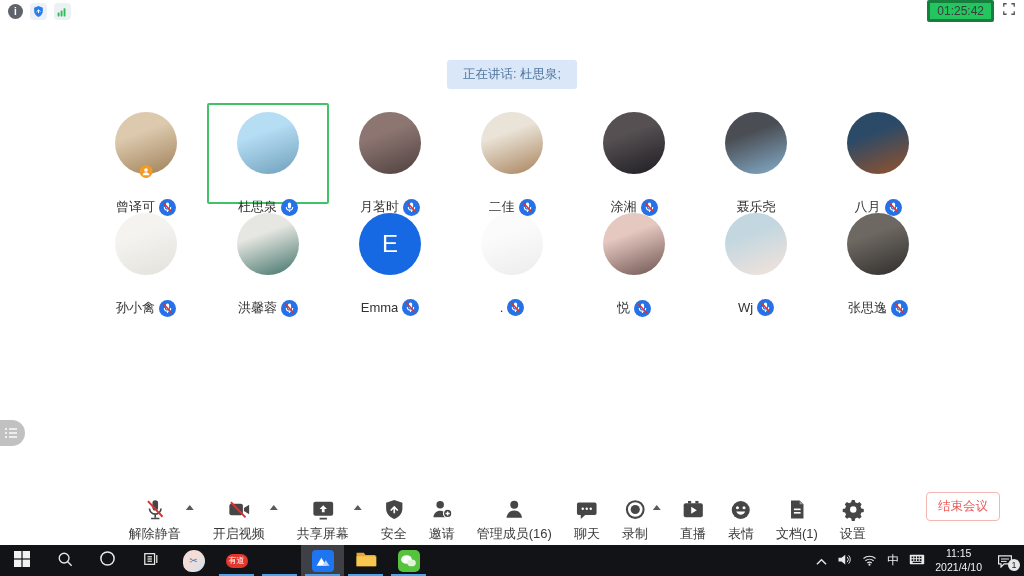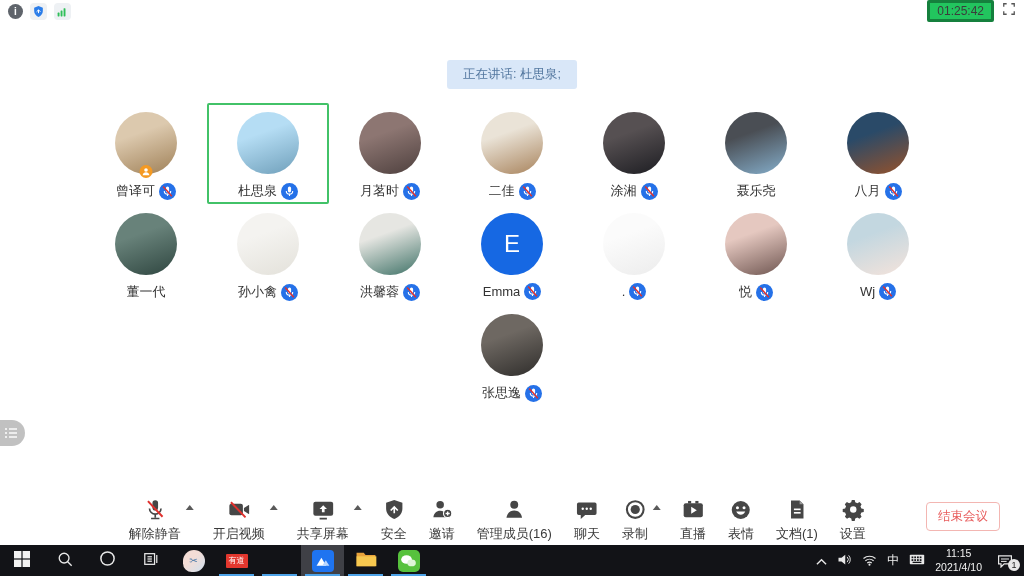--- a/index.html
+++ b/index.html
@@ -36,49 +36,49 @@
     width:860px; display:flex; flex-wrap:wrap; justify-content:center; }
   .cell { width:122px; height:101px; display:flex; flex-direction:column; align-items:center;
     border:2px solid transparent; border-radius:2px; padding-top:7px; }
   .cell.selected { border-color:#42c268; }
   .avatar { width:62px; height:62px; border-radius:50%; position:relative; flex:none; }
   .avatar.letter { display:flex; align-items:center; justify-content:center;
     color:#fff; font-size:24px; }
   .host-badge { position:absolute; left:50%; transform:translateX(-50%); bottom:-4px;
     width:13px; height:13px; border-radius:50%; background:#f59a23;
     display:flex; align-items:center; justify-content:center; }
-  .name-row { margin-top:8px; display:flex; align-items:center; gap:4px; max-width:118px; }
+  .name-row { margin-top:24px; display:flex; align-items:center; gap:4px; max-width:118px; }
   .pname { font-size:13px; color:#333; white-space:nowrap; overflow:hidden; }
   .mic-badge { flex:none; width:17px; height:17px; }
 
   .member-handle { position:absolute; left:0; top:372px; width:25px; height:26px;
     background:#b7b7b7; border-radius:0 13px 13px 0; display:flex; align-items:center;
     justify-content:flex-start; padding-left:4px; opacity:.85; }
 
   
   .toolbar { position:absolute; bottom:2px; left:50%; transform:translateX(-52%);
     display:flex; align-items:flex-end; gap:22px; }
   .tool { display:flex; flex-direction:column; align-items:center; position:relative; cursor:default; }
   .tool .ic { height:27px; display:flex; align-items:center; }
   .tool .lbl { font-size:13px; color:#3a3a3a; margin-top:2px; white-space:nowrap; }
   .caret { position:absolute; right:-13px; top:9px; width:0; height:0;
     border-left:4px solid transparent; border-right:4px solid transparent;
     border-bottom:5px solid #5a5a5a; }
   .tool.has-caret { margin-right:10px; }
-  .end-btn { position:absolute; right:24px; bottom:14px; background:#fff; color:#e85d5d;
+  .end-btn { position:absolute; right:24px; bottom:24px; background:#fff; color:#e85d5d;
     border:1px solid #f3b6b2; border-radius:4px; font-size:12.5px; padding:5px 11px; cursor:default; }
 
   
   .taskbar { position:absolute; left:0; right:0; bottom:0; height:31px; background:#121317;
     display:flex; align-items:stretch; }
   .tb-cell { width:43px; display:flex; align-items:center; justify-content:center;
     position:relative; }
   .tb-cell.active { background:#3f4046; }
   .tb-cell .runline { position:absolute; bottom:0; left:4px; right:4px; height:2.5px; background:#4da3e8; }
-  .youdao-sq { width:22px; height:14px; background:#e3372e; border-radius:1px; color:#fff;
+  .youdao-sq { width:22px; height:14px; background:#e3372e; border-radius:11px; color:#fff;
     font-size:8px; display:flex; align-items:center; justify-content:center; letter-spacing:0; }
   .meet-sq { width:22px; height:22px; background:#1f74f0; border-radius:4px;
     display:flex; align-items:center; justify-content:center; }
   .wechat-sq { width:22px; height:22px; background:#57c23d; border-radius:5px;
     display:flex; align-items:center; justify-content:center; }
   .snip-sq { width:22px; height:22px; border-radius:50% 50% 50% 40%;
     background:linear-gradient(135deg,#f4ddd6 40%,#cfe0ee); display:flex; align-items:center;
     justify-content:center; font-size:10px; color:#4a7aa8; }
   .photos-sq { width:22px; height:22px; border-radius:3px;
     background:linear-gradient(150deg,#e9eef6 30%,#93afd0 70%,#5d82ad); }
@@ -213,26 +213,20 @@
             <span class="mic-badge"><svg width="17" height="17" viewBox="0 0 17 17">
                 <circle cx="8.5" cy="8.5" r="8.5" fill="#2571e8"></circle>
                 <rect x="6.9" y="3.4" width="3.2" height="6" rx="1.6" fill="#fff"></rect>
                 <path d="M5.3 7.9a3.2 3.2 0 0 0 6.4 0" stroke="#fff" stroke-width="1.1" fill="none"></path>
                 <line x1="8.5" y1="11.2" x2="8.5" y2="13" stroke="#fff" stroke-width="1.1"></line>
                 <line x1="4.2" y1="3.6" x2="12.8" y2="13.2" stroke="#e0302d" stroke-width="1.5"></line>
               </svg></span>
           </div>
         </div>
         <div class="cell">
-          <div class="avatar" style="background: linear-gradient(160deg, rgb(104, 130, 122) 35%, rgb(47, 70, 64));"></div>
-          <div class="name-row">
-            <span class="pname">董一代</span>
-          </div>
-        </div>
-        <div class="cell">
           <div class="avatar" style="background: linear-gradient(160deg, rgb(244, 243, 240) 35%, rgb(227, 225, 218));"></div>
           <div class="name-row">
             <span class="pname">孙小禽</span>
             <span class="mic-badge"><svg width="17" height="17" viewBox="0 0 17 17">
                 <circle cx="8.5" cy="8.5" r="8.5" fill="#2571e8"></circle>
                 <rect x="6.9" y="3.4" width="3.2" height="6" rx="1.6" fill="#fff"></rect>
                 <path d="M5.3 7.9a3.2 3.2 0 0 0 6.4 0" stroke="#fff" stroke-width="1.1" fill="none"></path>
                 <line x1="8.5" y1="11.2" x2="8.5" y2="13" stroke="#fff" stroke-width="1.1"></line>
                 <line x1="4.2" y1="3.6" x2="12.8" y2="13.2" stroke="#e0302d" stroke-width="1.5"></line>
               </svg></span>

